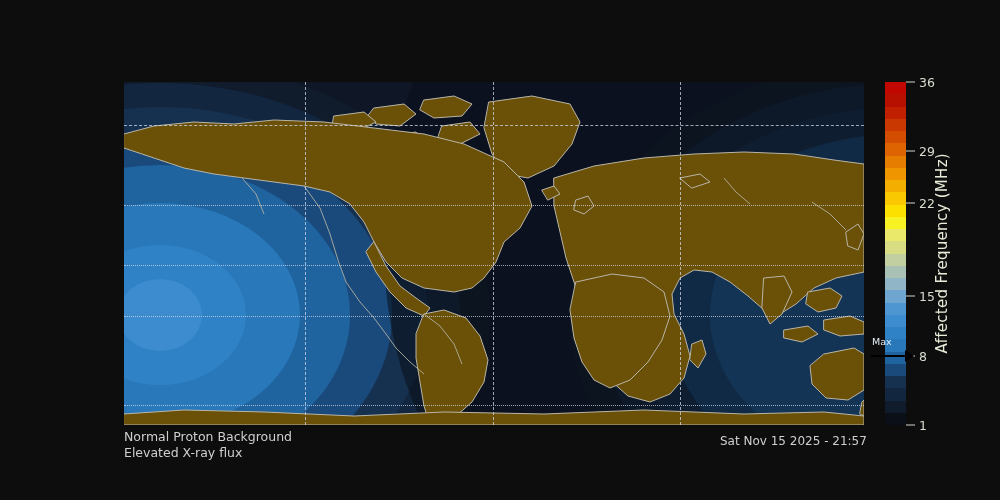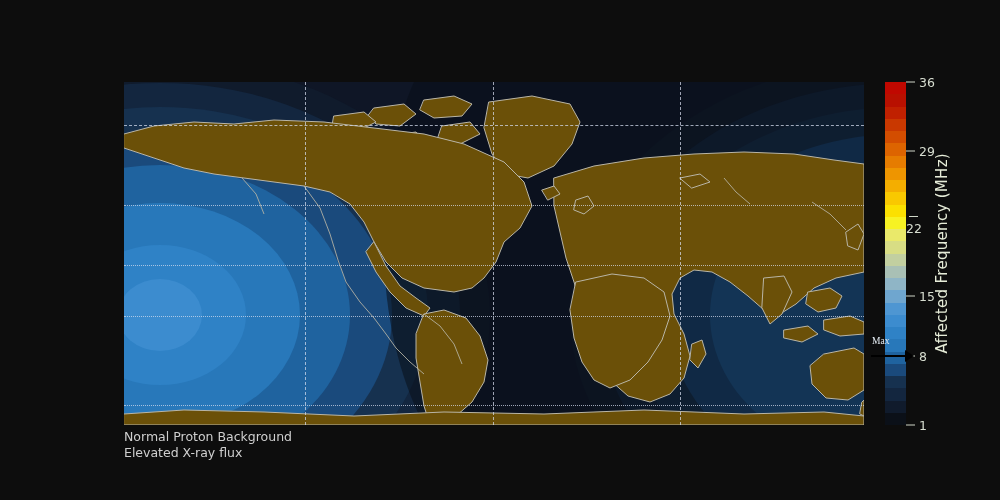--- a/index.html
+++ b/index.html
@@ -42,21 +42,21 @@
     position:absolute;left:930px;top:82px;height:343px;width:24px;
     display:flex;align-items:center;justify-content:center;
   }
   .cbar-label span{
     writing-mode:vertical-rl;transform:rotate(180deg);
     font-size:15px;color:#e6ecd8;letter-spacing:.3px;
   }
 
   
   .maxmark{position:absolute;left:855px;top:332px;width:56px;height:30px;pointer-events:none;}
-  .maxmark .mtxt{position:absolute;left:17px;top:0px;font-size:9.5px;color:#e6eef6;font-family:Liberation Serif, serif;}
+  .maxmark .mtxt{position:absolute;left:17px;top:0px;font-size:9.5px;color:#e6eef6;}
   .maxmark .arrow{position:absolute;left:16px;top:19px;width:38px;height:2px;background:#000;}
   .maxmark .head{position:absolute;left:50px;top:14px;width:0;height:0;
       border-left:9px solid #000;border-top:6px solid transparent;border-bottom:6px solid transparent;}
 
   
   .note{position:absolute;left:124px;font-size:12.5px;color:#cfcfcf;}
   .note.l1{top:429px;}
   .note.l2{top:445px;}
   .stamp{position:absolute;left:720px;top:434px;font-size:12px;color:#cfcfcf;}
   .footer{position:absolute;left:10px;top:478px;font-size:12.5px;color:#e2e2e2;font-style:italic;}
@@ -215,21 +215,21 @@
         <span>1</span>
       </div>
       <div class="tick" style="top: 274.4px;">
         <span class="dash"></span>
         <span>8</span>
       </div>
       <div class="tick" style="top: 205.8px; margin-top: 8px;">
         <span class="dash"></span>
         <span>15</span>
       </div>
-      <div class="tick" style="top: 144px; flex-direction: column;">
+      <div class="tick" style="top: 121px;">
         <span class="dash"></span>
         <span>22</span>
       </div>
       <div class="tick" style="top: 68.6px;">
         <span class="dash"></span>
         <span>29</span>
       </div>
       <div class="tick" style="top: 0px;">
         <span class="dash"></span>
         <span>36</span>
@@ -240,13 +240,14 @@
   </div>
 
   <div class="maxmark" style="top: 336.4px;">
     <div class="mtxt">Max</div>
     <div class="arrow"></div>
     <div class="head"></div>
   </div>
 
   <div class="note l1">Normal Proton Background</div>
   <div class="note l2">Elevated X-ray flux</div>
+  <div class="stamp">Sat Nov 15 2025 - 21:57</div>
 </div>
 
 </body></html>

